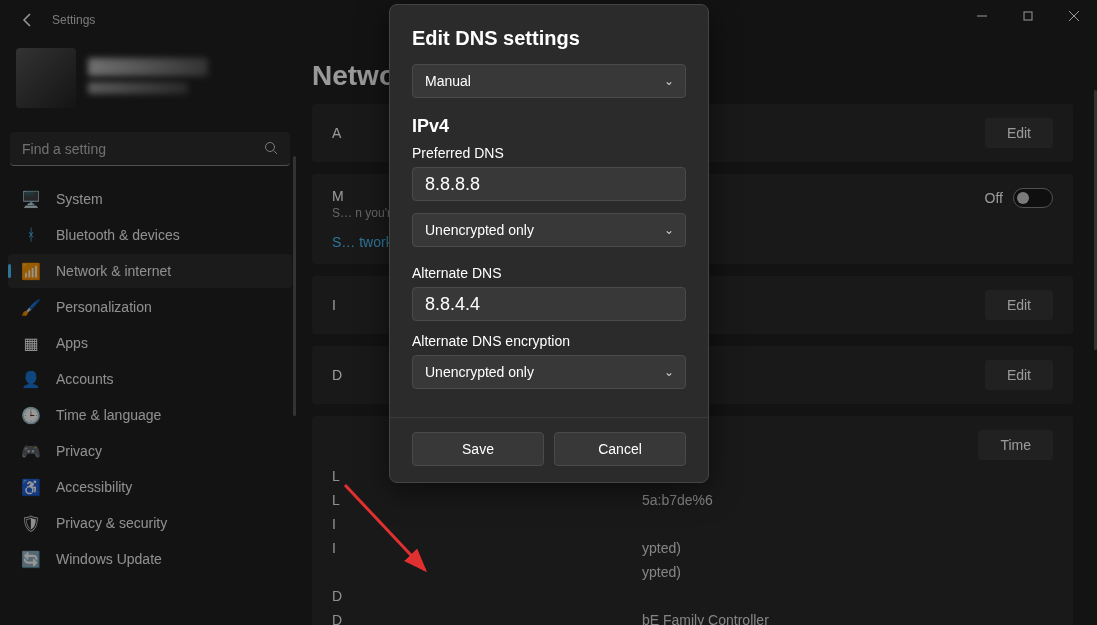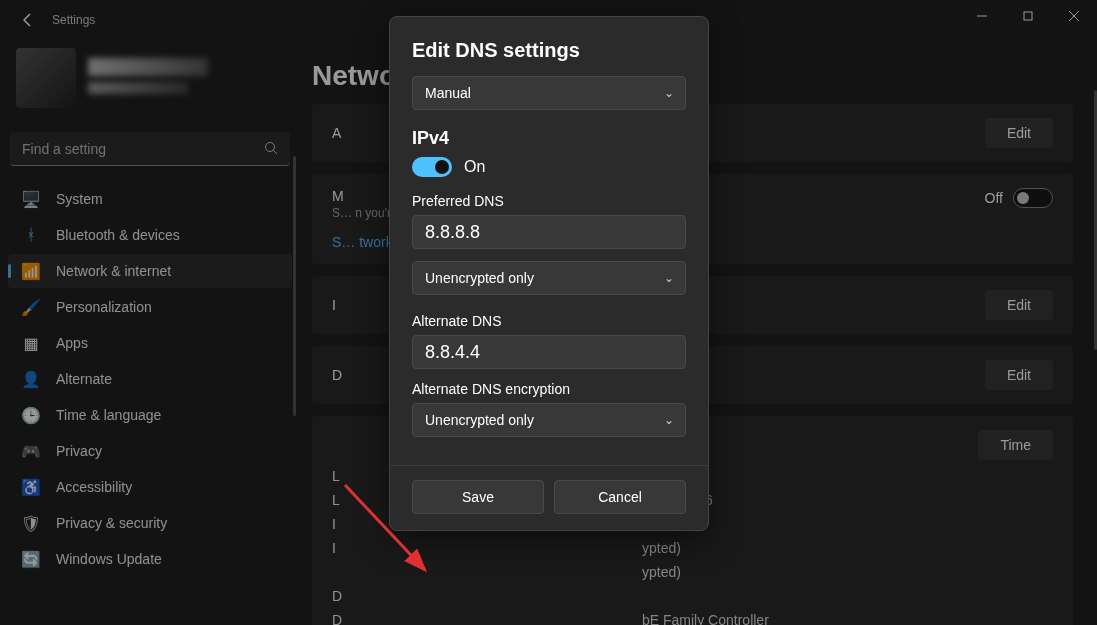--- a/index.html
+++ b/index.html
@@ -45,21 +45,21 @@
 .switch { width:40px; height:20px; background:#1a1a1a; border:1px solid #888; border-radius:10px; position:relative; }
 .switch .knob { position:absolute; left:3px; top:3px; width:12px; height:12px; background:#ccc; border-radius:50%; }
 .link-text { color:#4cc2ff; font-size:14px; }
 .kvrow { display:flex; font-size:14px; padding:4px 0; }
 .kvrow .k { width:310px; color:#eee; }
 .kvrow .v { color:#ddd; }
 .content-scroll { position:absolute; right:0; top:50px; width:3px; height:260px; background:#555; border-radius:2px; }
 
 
 .modal-backdrop { position:absolute; inset:0; background:rgba(0,0,0,0.4); }
-.modal { position:absolute; left:389px; top:16px; width:320px; background:#2b2b2b; border:1px solid #444; border-radius:8px; padding:22px 0 10px 0; display:flex; flex-direction:column; box-shadow:0 8px 30px rgba(0,0,0,.5); }
+.modal { position:absolute; left:389px; top:4px; width:320px; background:#2b2b2b; border:1px solid #444; border-radius:8px; padding:22px 0 10px 0; display:flex; flex-direction:column; box-shadow:0 8px 30px rgba(0,0,0,.5); }
 .modal-body { padding:0 22px; flex:1; overflow:auto; }
 .modal-title { font-size:20px; font-weight:600; margin-bottom:14px; }
 .select { width:100%; height:34px; background:#383838; border:1px solid #4a4a4a; border-radius:4px; padding:0 34px 0 12px; color:#fff; font-size:14px; appearance:none; position:relative; }
 .select-wrap { position:relative; margin-bottom:18px; }
 .select-wrap .chev { position:absolute; right:12px; top:10px; font-size:12px; color:#ccc; pointer-events:none; }
 .section-head { font-size:18px; font-weight:600; margin-bottom:8px; }
 .row-toggle { display:flex; align-items:center; gap:12px; margin-bottom:16px; }
 .switch-on { width:40px; height:20px; background:#4cc2ff; border-radius:10px; position:relative; }
 .switch-on .knob { position:absolute; right:3px; top:3px; width:14px; height:14px; background:#111; border-radius:50%; }
 .field-label { font-size:14px; margin-bottom:6px; }
@@ -137,21 +137,21 @@
         <div class="nav-item">
           <span class="nav-icon">🖌️</span>
           <span>Personalization</span>
         </div>
         <div class="nav-item">
           <span class="nav-icon">▦</span>
           <span>Apps</span>
         </div>
         <div class="nav-item">
           <span class="nav-icon" style="color: rgb(108, 207, 108);">👤</span>
-          <span>Alternate</span>
+          <span>Accounts</span>
         </div>
         <div class="nav-item">
           <span class="nav-icon">🕒</span>
           <span>Time &amp; language</span>
         </div>
         <div class="nav-item">
           <span class="nav-icon">🎮</span>
           <span>Privacy</span>
         </div>
         <div class="nav-item">
@@ -246,26 +246,20 @@
     <div class="modal-title">Edit DNS settings</div>
 
     <div class="select-wrap">
       <select class="select">
         <option>Manual</option>
       </select>
       <span class="chev">⌄</span>
     </div>
 
     <div class="section-head">IPv4</div>
-    <div class="row-toggle">
-      <div class="switch-on">
-          <div class="knob"></div>
-        </div>
-      <span>On</span>
-    </div>
 
     <div class="field-label">Preferred DNS</div>
     <input class="text-input" value="8.8.8.8" style="">
 
     <div class="select-wrap">
       <select class="select"><option>Unencrypted only</option></select>
       <span class="chev">⌄</span>
     </div>
 
     <div class="field-label">Alternate DNS</div>

